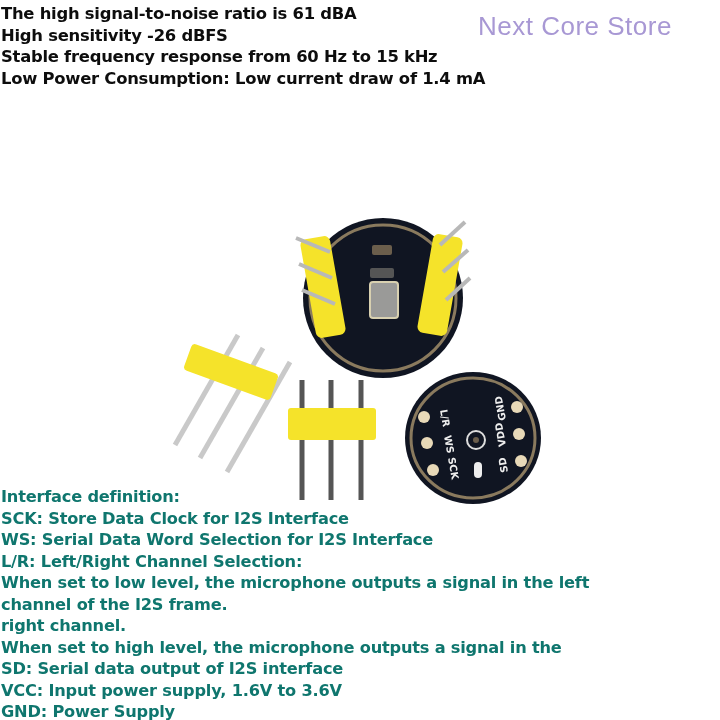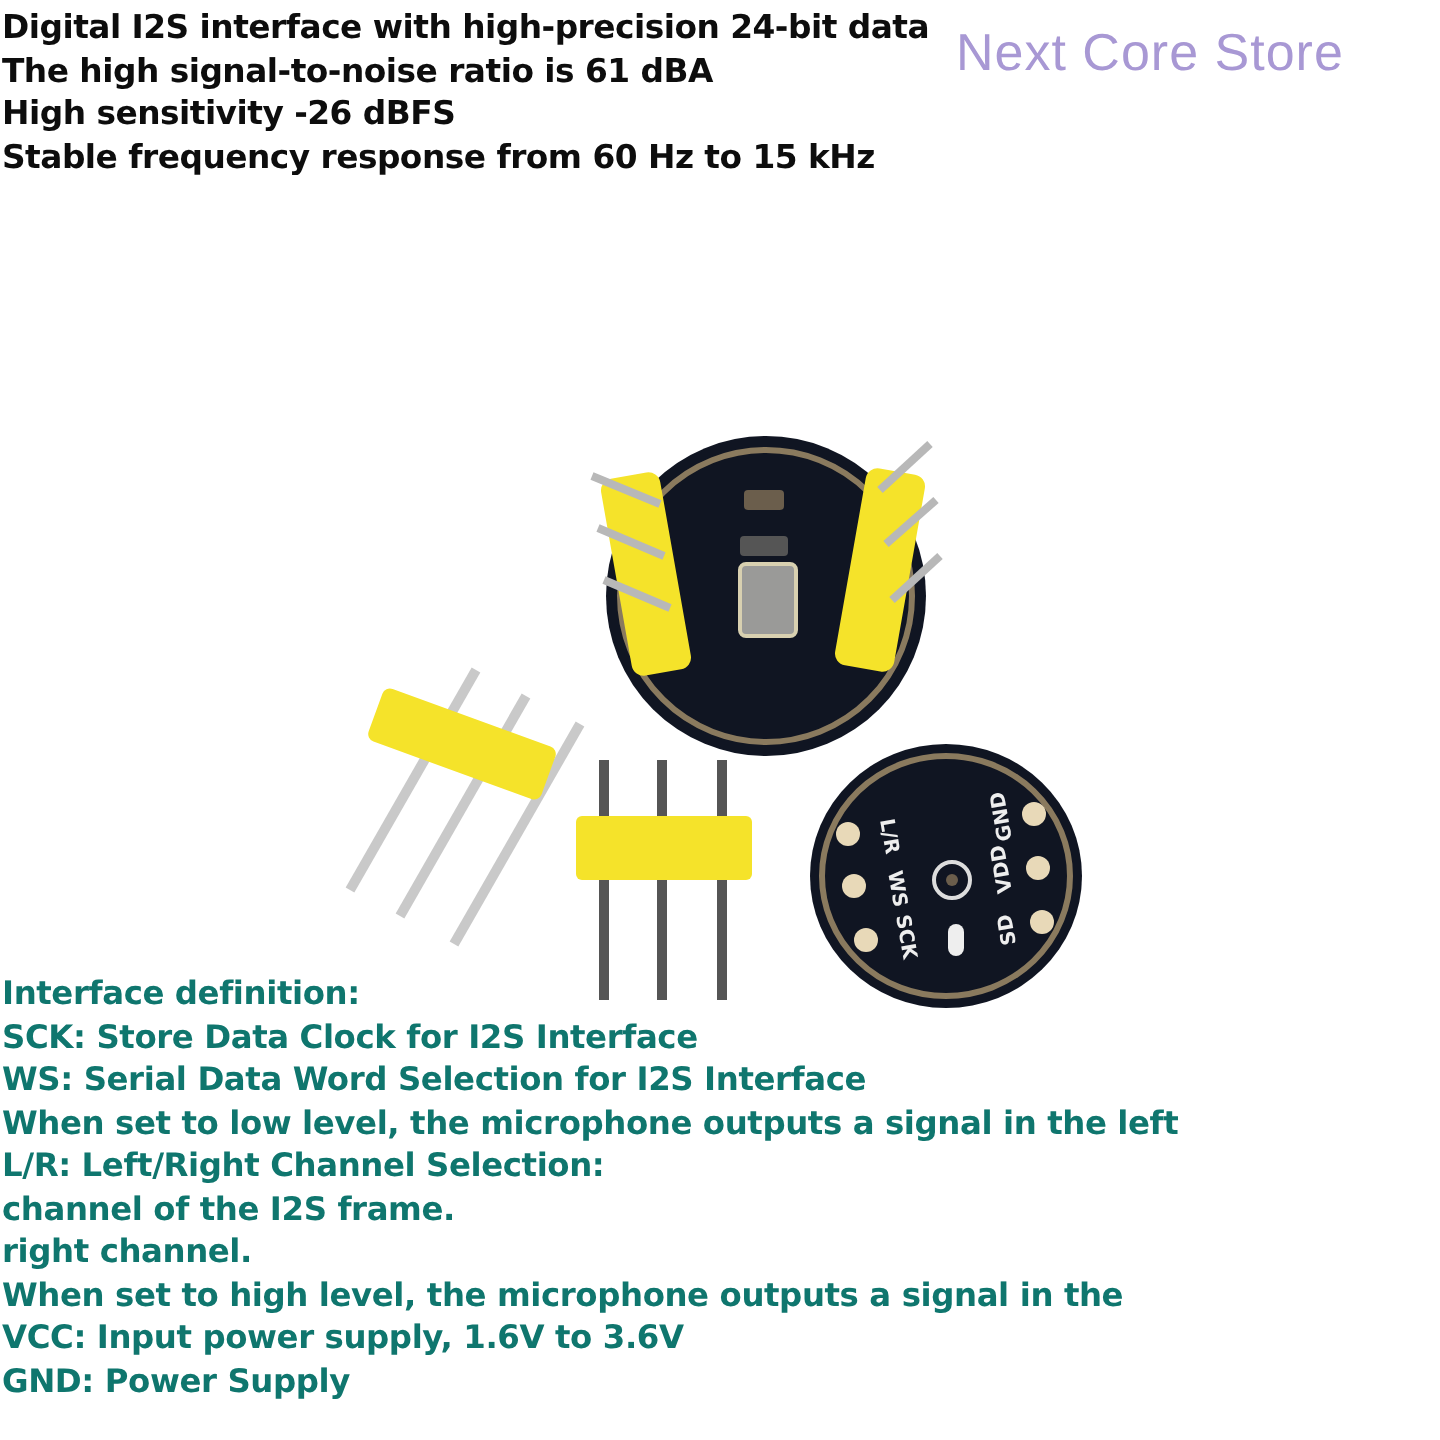--- a/index.html
+++ b/index.html
@@ -10,24 +10,24 @@
   .watermark { position:absolute; left:478px; top:11px; font-family:"Liberation Sans", sans-serif;
                font-size:26px; color:#a898d4; letter-spacing:0.5px;text-align:center; }
   .defs { position:absolute; left:1px; top:486px; margin:0; padding:0; list-style:none; }
   .defs li { font-size:16.2px; line-height:21.5px; font-weight:bold; letter-spacing:-0.2px; white-space:nowrap; color:#0f766e; }
   .photo { position:absolute; left:150px; top:215px; width:420px; height:290px; }
 </style>
 </head>
 <body>
 
 <ul class="spec-list">
-  <li>Digital I2S interface with high-precision 24-bit data</li>
   <li>The high signal-to-noise ratio is 61 dBA</li>
   <li>High sensitivity -26 dBFS</li>
   <li>Stable frequency response from 60 Hz to 15 kHz</li>
+  <li>Low Power Consumption: Low current draw of 1.4 mA</li>
 </ul>
 
 <div class="watermark">Next Core Store</div>
 
 <svg class="photo" viewBox="150 215 420 290" xmlns="http://www.w3.org/2000/svg">
 
   <g>
     <ellipse cx="383" cy="298" rx="80" ry="80" fill="#101522"></ellipse>
     <ellipse cx="383" cy="298" rx="73" ry="73" fill="none" stroke="#8a7a5e" stroke-width="3"></ellipse>
     <rect x="372" y="245" width="20" height="10" rx="2" fill="#6b5e4c"></rect>
@@ -83,20 +83,21 @@
       <text x="506" y="446" transform="rotate(-100 506 446)">VDD</text>
       <text x="508" y="472" transform="rotate(-100 508 472)">SD</text>
     </g>
   </g>
 </svg>
 
 <ul class="defs">
   <li>Interface definition:</li>
   <li>SCK: Store Data Clock for I2S Interface</li>
   <li>WS: Serial Data Word Selection for I2S Interface</li>
+  <li>L/R: Left/Right Channel Selection:</li>
   <li>When set to low level, the microphone outputs a signal in the left</li>
-  <li>L/R: Left/Right Channel Selection:</li>
   <li>channel of the I2S frame.</li>
   <li>right channel.</li>
   <li>When set to high level, the microphone outputs a signal in the</li>
+  <li>SD: Serial data output of I2S interface</li>
   <li>VCC: Input power supply, 1.6V to 3.6V</li>
   <li>GND: Power Supply</li>
 </ul>
 
 </body></html>

